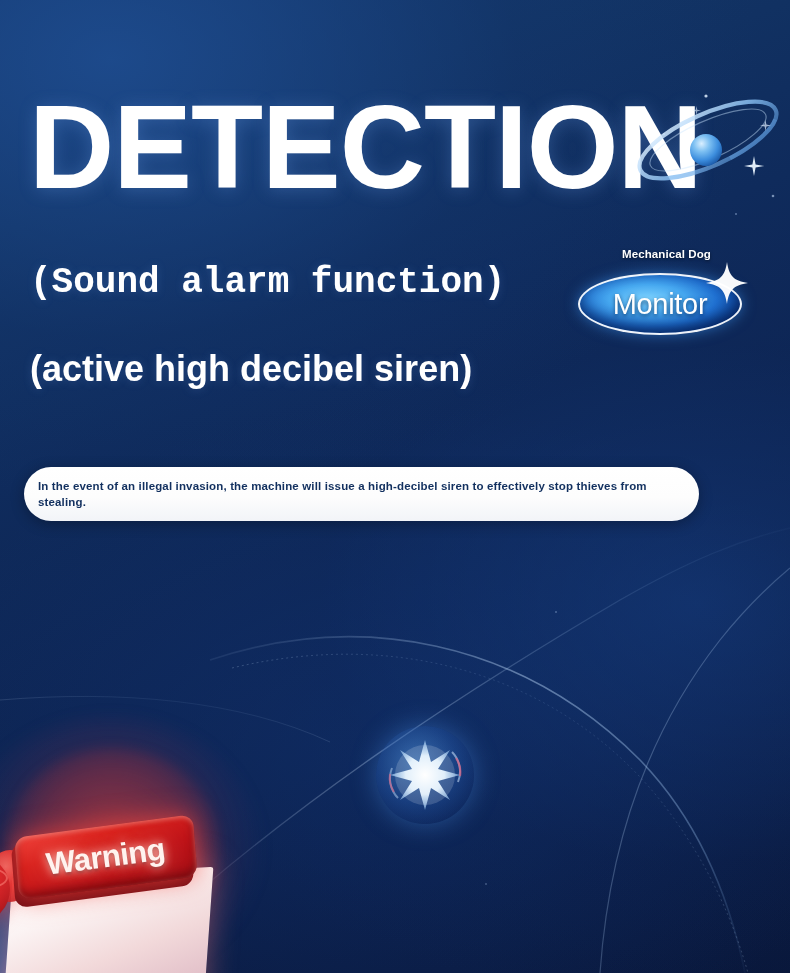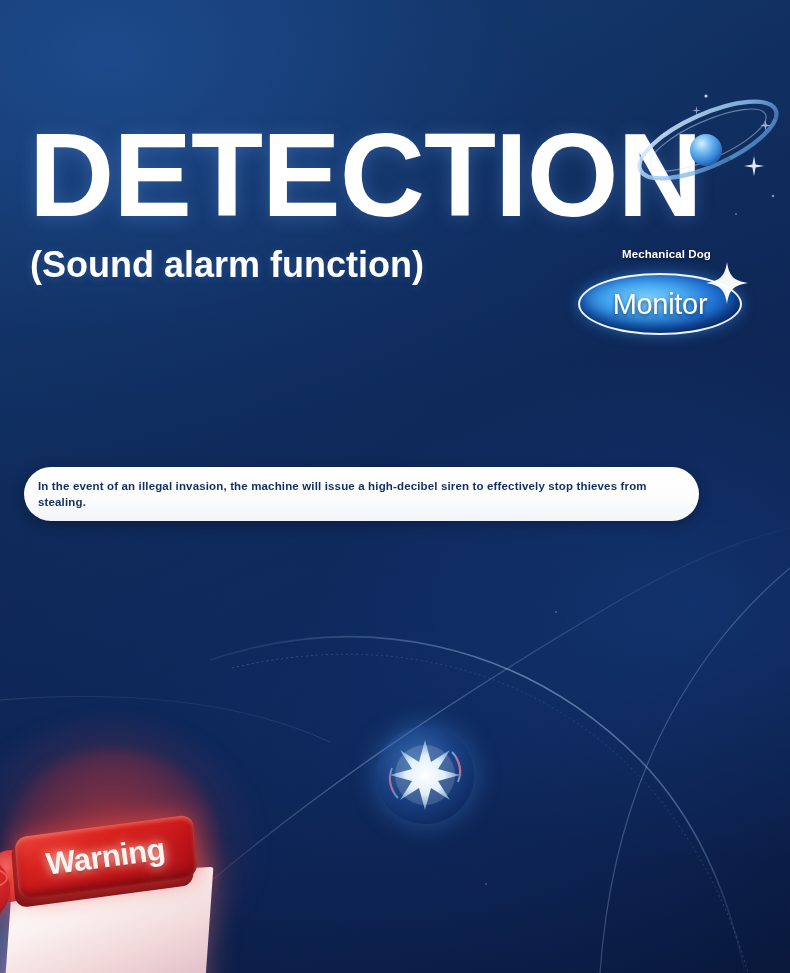--- a/index.html
+++ b/index.html
@@ -27,36 +27,35 @@
 
   
   #headline {
     position:absolute; left:29px; top:88px;
     font-size:118px; line-height:1.0;
     font-weight:700; letter-spacing:-1px;
     color:#ffffff;
     white-space:nowrap;
     text-shadow:0 2px 18px rgba(120,170,245,0.28);
     z-index:6;
-    margin-top:28px;
   }
 
   
   #planet-ring { position:absolute; left:620px; top:78px; width:175px; height:130px; z-index:7; pointer-events:none; }
 
   .sparkle { position:absolute; z-index:8; pointer-events:none; }
 
   
   .subtitle {
     position:absolute; left:30px;
     font-size:36px; font-weight:700; color:#ffffff;
     letter-spacing:0px; white-space:nowrap; z-index:6;
     text-shadow:0 1px 10px rgba(110,160,235,0.22);
   }
-  #sub1 { top:244px; }
+  #sub1 { top:262px;font-family:Liberation Mono, monospace; }
   #sub2 { top:348px; }
 
   
   #monitor-badge {
     position:absolute; left:576px; top:248px;
     width:168px; height:92px; z-index:9;
   }
   #badge-top-text {
     position:absolute; left:46px; top:0px;
     width:120px;
@@ -260,20 +259,21 @@
     <path d="M10 0 L11.6 8.4 L20 10 L11.6 11.6 L10 20 L8.4 11.6 L0 10 L8.4 8.4 Z" fill="#eaf5ff" opacity="0.95"></path>
   </svg>
   <svg class="sparkle" style="left:760px; top:120px; width:11px; height:11px;" viewBox="0 0 20 20" xmlns="http://www.w3.org/2000/svg">
     <path d="M10 0 L11.6 8.4 L20 10 L11.6 11.6 L10 20 L8.4 11.6 L0 10 L8.4 8.4 Z" fill="#dfeeff" opacity="0.7"></path>
   </svg>
   <svg class="sparkle" style="left:692px; top:106px; width:9px; height:9px;" viewBox="0 0 20 20" xmlns="http://www.w3.org/2000/svg">
     <path d="M10 0 L11.6 8.4 L20 10 L11.6 11.6 L10 20 L8.4 11.6 L0 10 L8.4 8.4 Z" fill="#dfeeff" opacity="0.6"></path>
   </svg>
 
   <div class="subtitle" id="sub1">(Sound alarm function)</div>
+  <div class="subtitle" id="sub2">(active high decibel siren)</div>
 
   <div id="monitor-badge">
     <div id="badge-ellipse"></div>
     <div id="badge-top-text">Mechanical Dog</div>
     <div id="badge-monitor-text">Monitor</div>
     <svg id="badge-glint" viewBox="0 0 46 46" xmlns="http://www.w3.org/2000/svg">
       <path d="M23 2 C25 16 30 21 44 23 C30 25 25 30 23 44 C21 30 16 25 2 23 C16 21 21 16 23 2 Z" fill="#ffffff" opacity="0.97"></path>
     </svg>
   </div>
 

